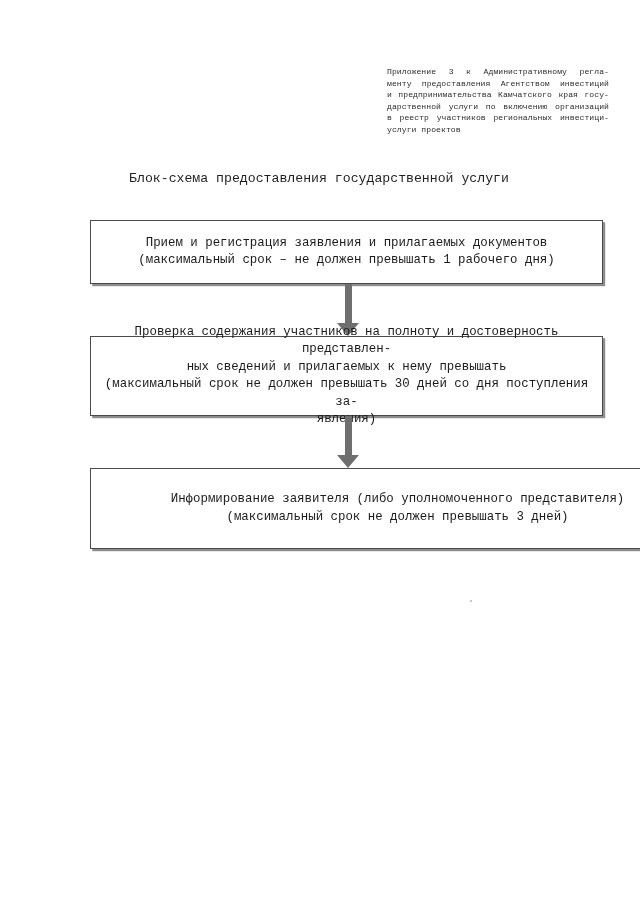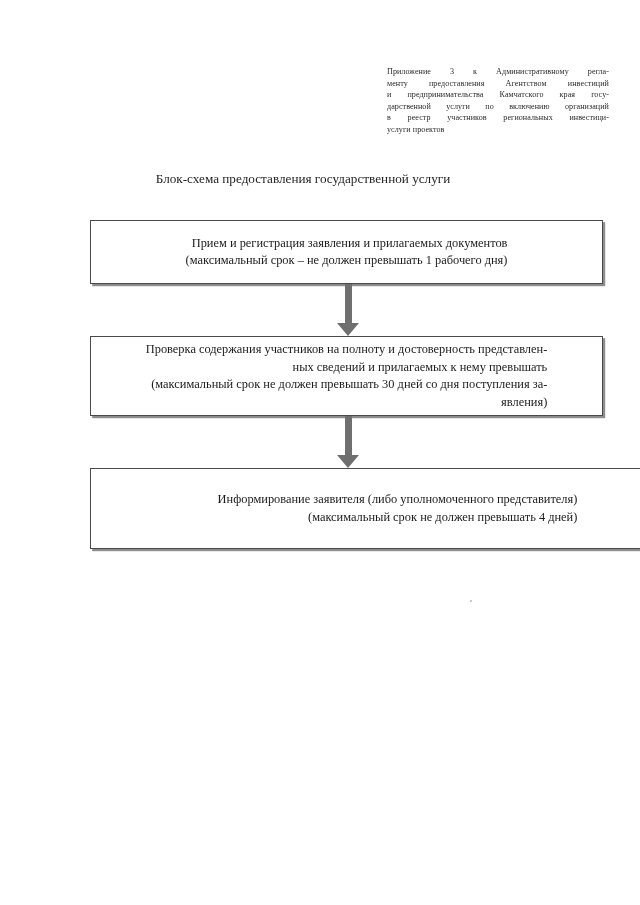--- a/index.html
+++ b/index.html
@@ -8,21 +8,21 @@
     padding: 0;
     background: #ffffff;
   }
 
   .page {
     position: relative;
     width: 640px;
     height: 905px;
     background: #ffffff;
     overflow: hidden;
-    font-family: Liberation Serif, serif;
+    font-family: Liberation Mono, monospace;
     color: #1a1a1a;
     -webkit-font-smoothing: antialiased;
   }
 
   
   .header-note {
     position: absolute;
     left: 387px;
     top: 66px;
     width: 222px;
@@ -39,21 +39,21 @@
     text-align-last: justify;
     white-space: nowrap;
   }
   .header-note .ln.last {
     text-align-last: left;
   }
 
   
   .doc-title {
     position: absolute;
-    left: 0;
+    left: 16px;
     top: 170px;
     width: 588px;
     text-align: center;
     font-size: 13.2px;
     line-height: 17px;
     color: #1f1f1f;
     padding-left: 18px;
     box-sizing: border-box;
   }
 
@@ -71,21 +71,21 @@
     box-sizing: border-box;
     background: #ffffff;
     border: 1.2px solid #4a4a4a;
     box-shadow: 2.2px 2.2px 0 0 #8d8d8d;
     display: flex;
     align-items: center;
     justify-content: center;
   }
 
   .node-text {
-    text-align: right;
+    text-align: center;
     font-size: 12.4px;
     line-height: 17.5px;
     color: #1b1b1b;
     padding: 0 10px;
   }
   .node-text .tl { display: block; }
 
   #node-1 { left: 90px; top: 220px;  width: 513px; height: 64px; }
   #node-2 { left: 90px; top: 336px;  width: 513px; height: 80px; }
   #node-3 { left: 90px; top: 468px;  width: 615px; height: 81px; }
@@ -167,21 +167,21 @@
     </div>
 
     <div class="arrow" id="arrow-2">
       <div class="shaft"></div>
       <div class="head"></div>
     </div>
 
     <div class="node" id="node-3">
       <div class="node-text">
         <span class="tl">Информирование заявителя (либо уполномоченного представителя)</span>
-        <span class="tl">(максимальный срок не должен превышать 4 дней)</span>
+        <span class="tl">(максимальный срок не должен превышать 3 дней)</span>
       </div>
     </div>
 
   </div>
 
   <div class="speck"></div>
 
 </div>
 
 </body></html>

